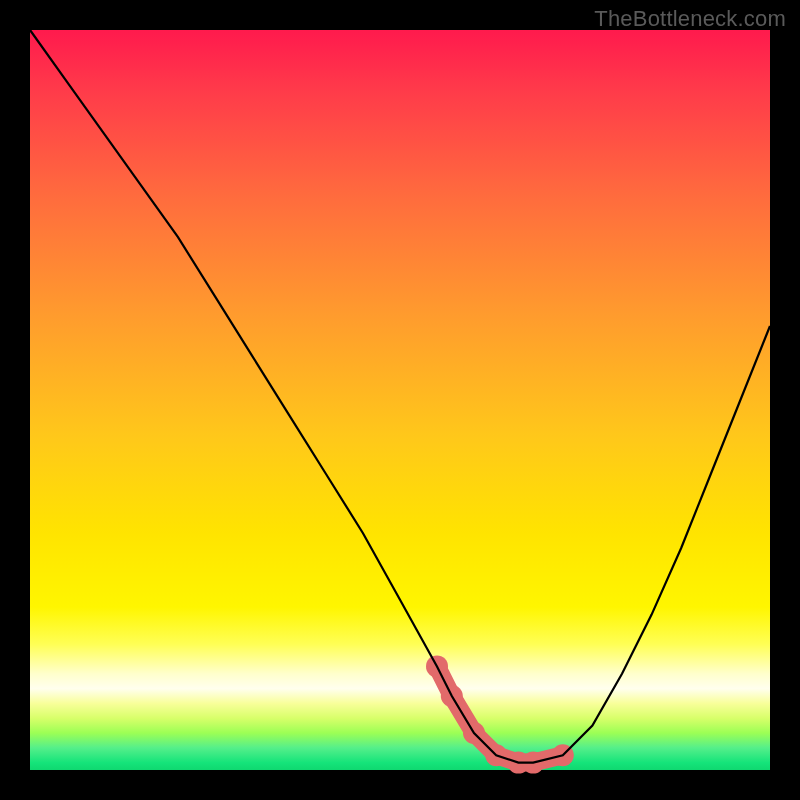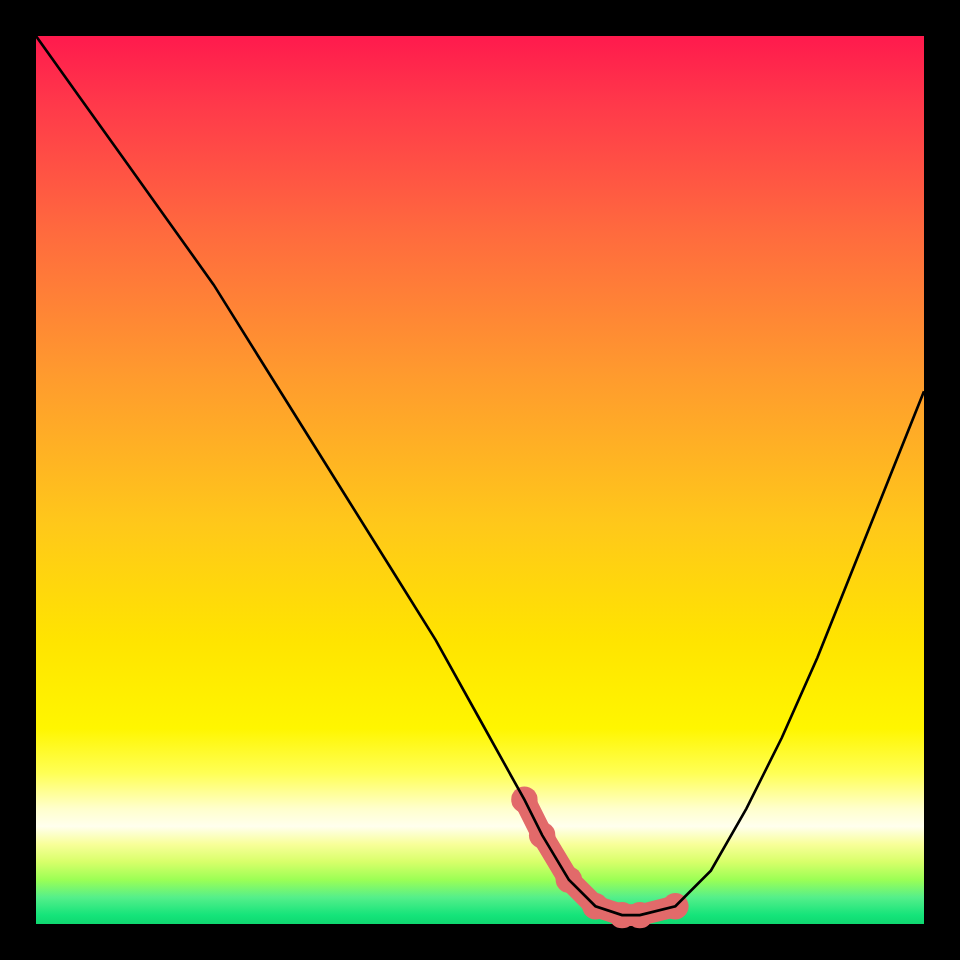--- a/index.html
+++ b/index.html
@@ -77,20 +77,21 @@
     stroke-linejoin: round;
   }
   .valley-dot {
     fill: #e26a6a;
   }
 </style>
 </head>
 <body>
 
 <div class="frame">
+  <div class="watermark">TheBottleneck.com</div>
 
   <div class="plot-area">
     <svg class="curve" viewBox="0 0 740 740">
 
       <path id="valley-path" class="valley-stroke" d="M407.0 636.4 L421.8 666.0 L444.0 703.0 L466.2 725.2 L488.4 732.6 L503.2 732.6 L532.8 725.2"></path>
 
       <g id="valley-dots">
           <circle cx="407.0" cy="636.4" r="11" class="valley-dot"></circle>
           <circle cx="421.8" cy="666.0" r="11" class="valley-dot"></circle>
           <circle cx="444.0" cy="703.0" r="11" class="valley-dot"></circle>

